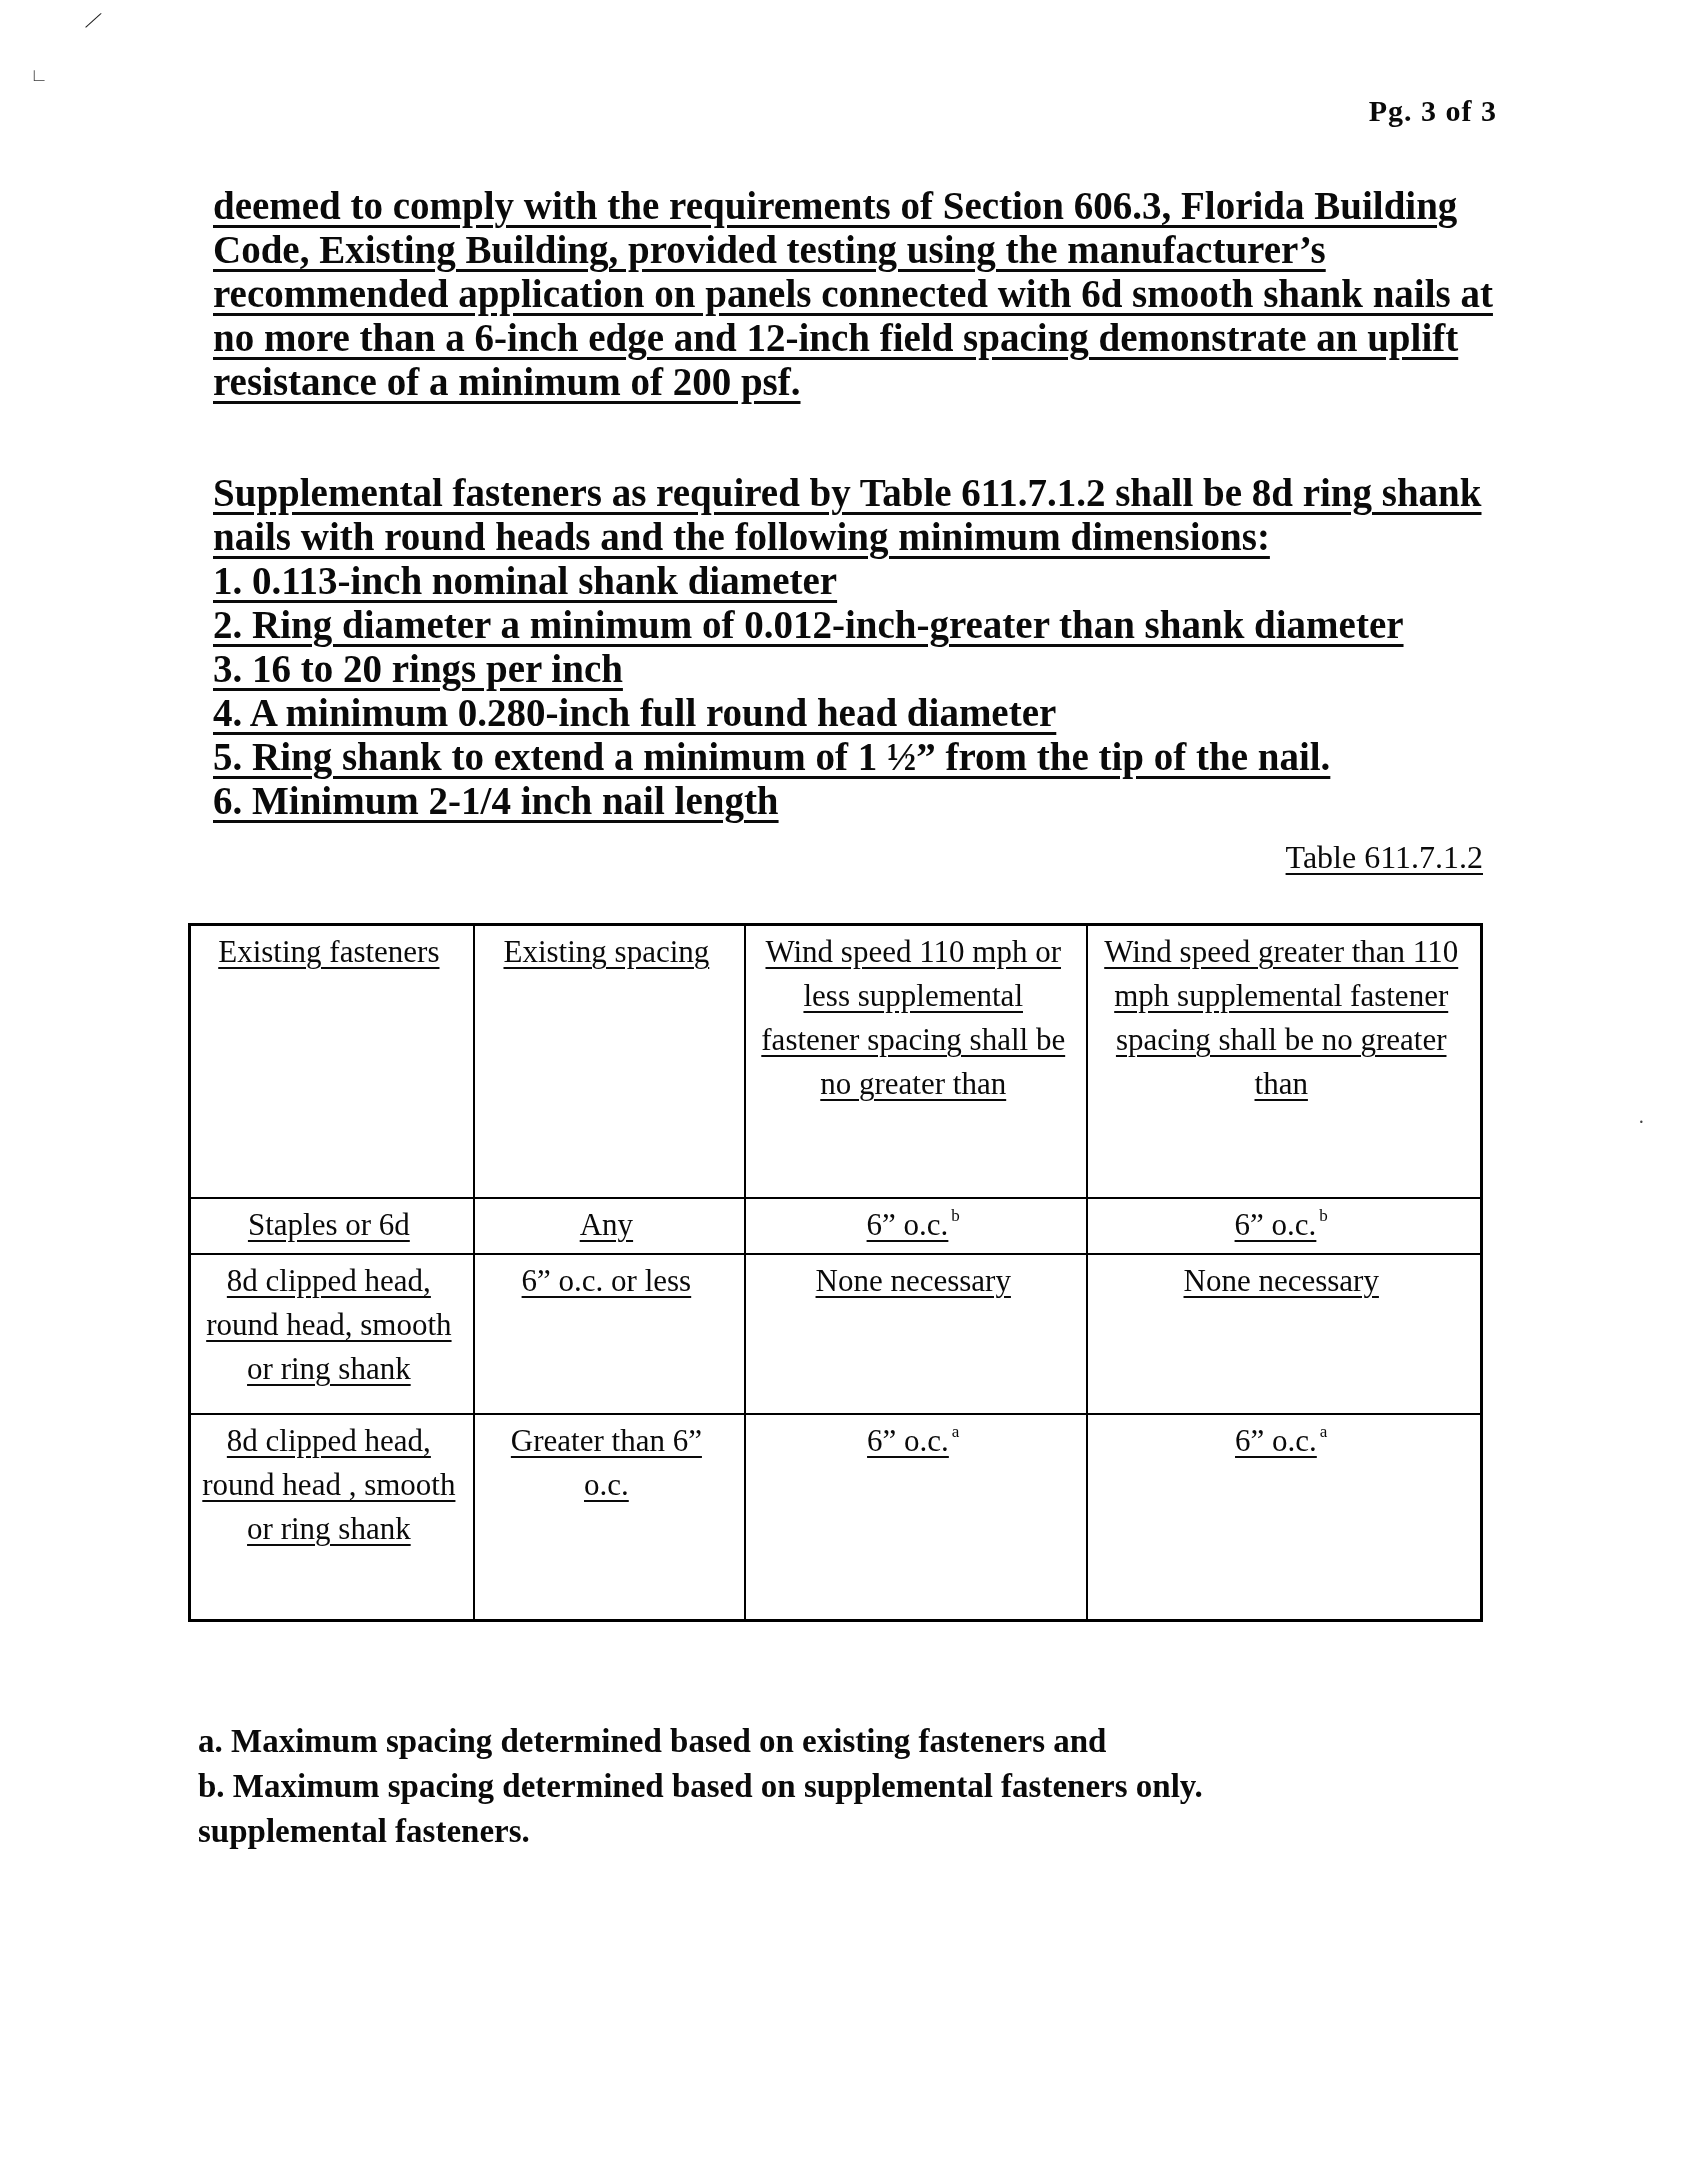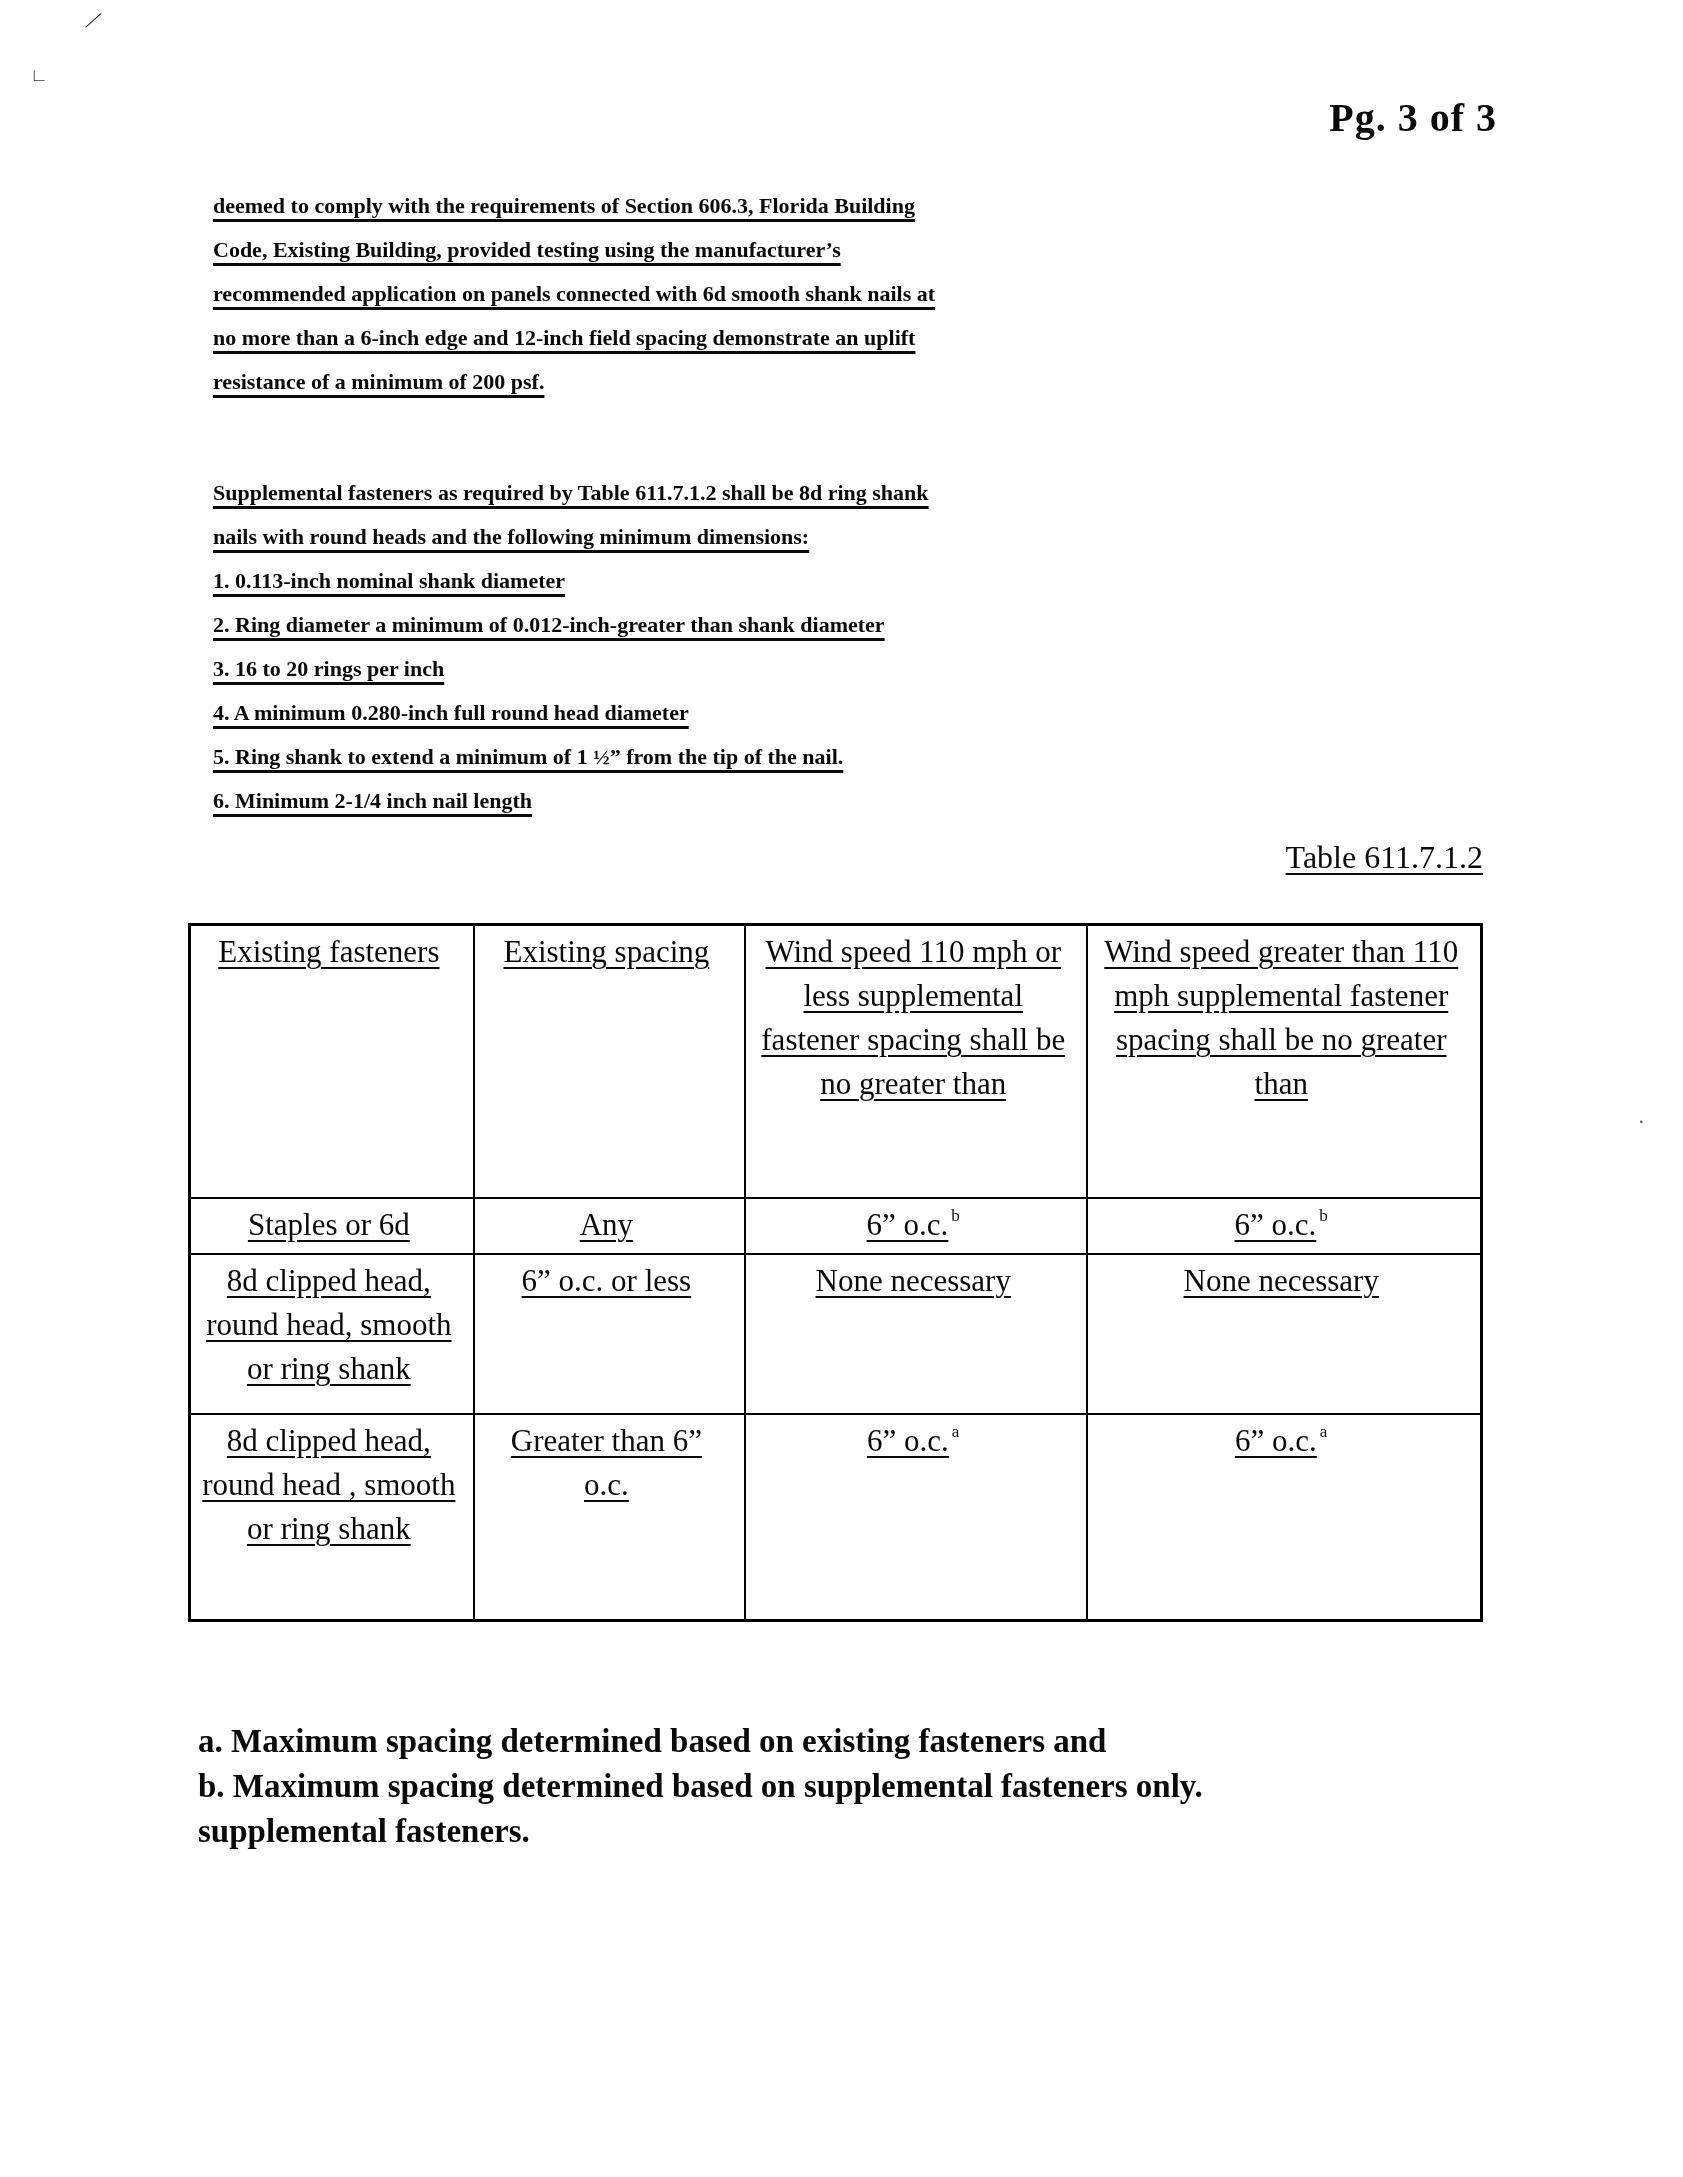--- a/index.html
+++ b/index.html
@@ -7,26 +7,26 @@
     position:relative;
     width:1683px;height:2177px;
     background:#ffffff;
     font-family:"Liberation Serif", serif;
     color:#0a0a0a;
     overflow:hidden;
   }
   
   .pgnum{
     position:absolute; top:94px; right:186px;
-    font-size:40px; font-weight:bold; letter-spacing:1px;
+    font-size:30px; font-weight:bold; letter-spacing:1px;
   }
   
   .para{position:absolute; left:213px;}
   .para .line{
-    font-size:22px; font-weight:bold; line-height:44px;
+    font-size:39px; font-weight:bold; line-height:44px;
     white-space:nowrap;
     text-decoration:underline; text-decoration-thickness:3px; text-underline-offset:6px;
   }
   #p1{top:184px;}
   #p2{top:471px;}
   
   .tbl-caption{
     position:absolute; left:188px; top:835px; width:1295px;
     text-align:right; font-size:32px; line-height:44px;
   }

